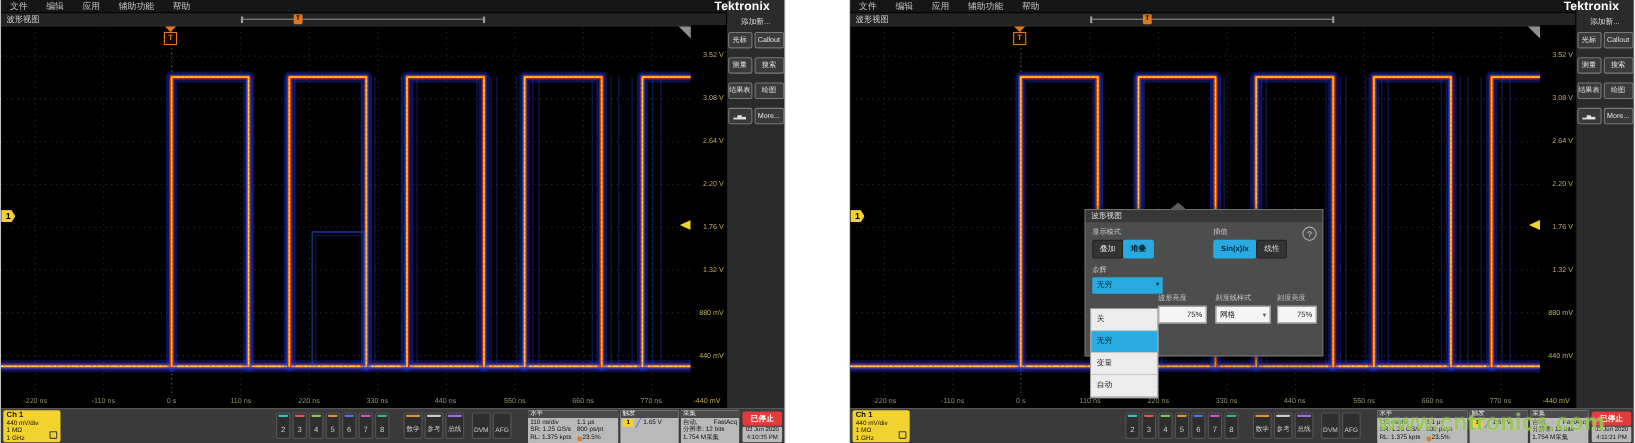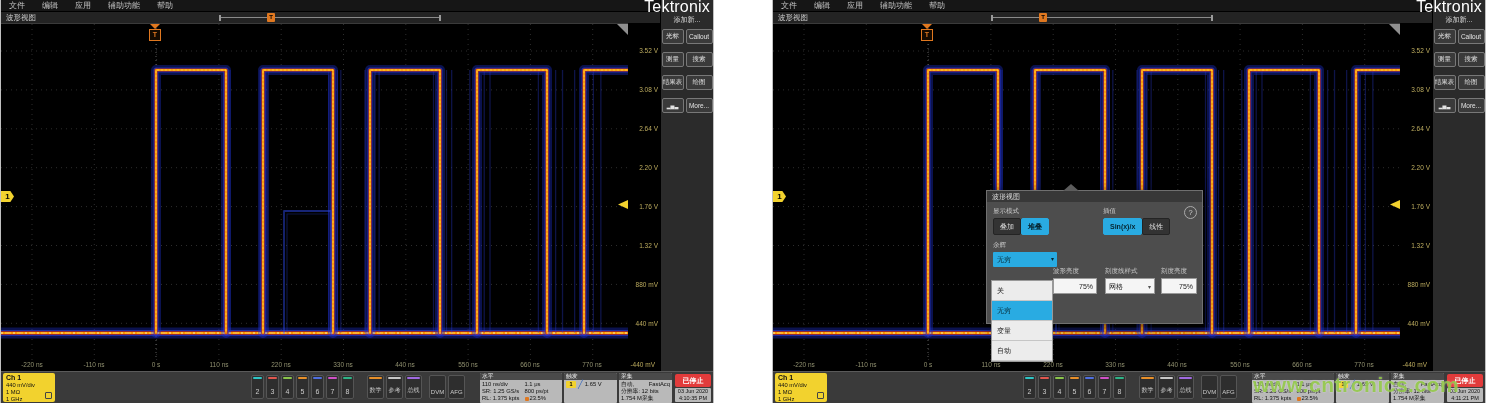--- a/index.html
+++ b/index.html
@@ -2,21 +2,21 @@
 <html><head>
 <meta charset="utf-8">
 <style>
   html,body{margin:0;padding:0}
   body{width:1486px;height:403px;background:#fff;font-family:"Liberation Sans",sans-serif;position:relative;overflow:hidden}
   .scope{position:absolute;top:0;width:712px;height:403px;background:#000;outline:1px solid #c0c0c0}
   #scope-left{left:1px}
   #scope-right{left:773px}
 
   .menubar{position:absolute;left:0;top:0;width:659px;height:12px;background:#161616;display:flex;gap:17px;align-items:center;padding-left:8px;font-size:8px;color:#c4c4c4;box-sizing:border-box;border-bottom:1px solid #000}
-  .logo{position:absolute;right:3px;top:0;height:13px;line-height:13px;font-size:16px;font-weight:normal;color:#fff;z-index:6;letter-spacing:.2px}
+  .logo{position:absolute;right:13px;top:0;height:13px;line-height:13px;font-size:11px;font-weight:bold;color:#fff;z-index:6;letter-spacing:.2px}
 
   .header{position:absolute;left:0;top:12px;width:659px;height:11px;background:#232323;font-size:7.5px;color:#cfcfcf;line-height:11px;padding-left:5px;box-sizing:border-box}
   .hslider{position:absolute;left:218px;top:15px;width:218px;height:6px;border-left:2px solid #9a9a9a;border-right:2px solid #9a9a9a;z-index:2}
   .hslider .track{position:absolute;left:0;right:0;top:2px;height:1px;background:#8a8a8a}
   .slider-handle{position:absolute;left:46px;top:-2px;width:8px;height:9px;background:#e07820;color:#000;font-size:6px;font-weight:bold;line-height:9px;text-align:center;border-radius:1px}
 
   .plot{position:absolute;left:0;top:23px;width:627px;height:337px;background:#000;border-top:1px solid #3a3a3a;box-sizing:content-box}
   .plot svg{position:absolute;left:0;top:0}
   .trig-flag{position:absolute;left:147px;top:0;width:14px;z-index:3}
   .trig-flag .tri{width:0;height:0;border-left:5px solid transparent;border-right:5px solid transparent;border-top:5px solid #e07820;margin:0 auto}

